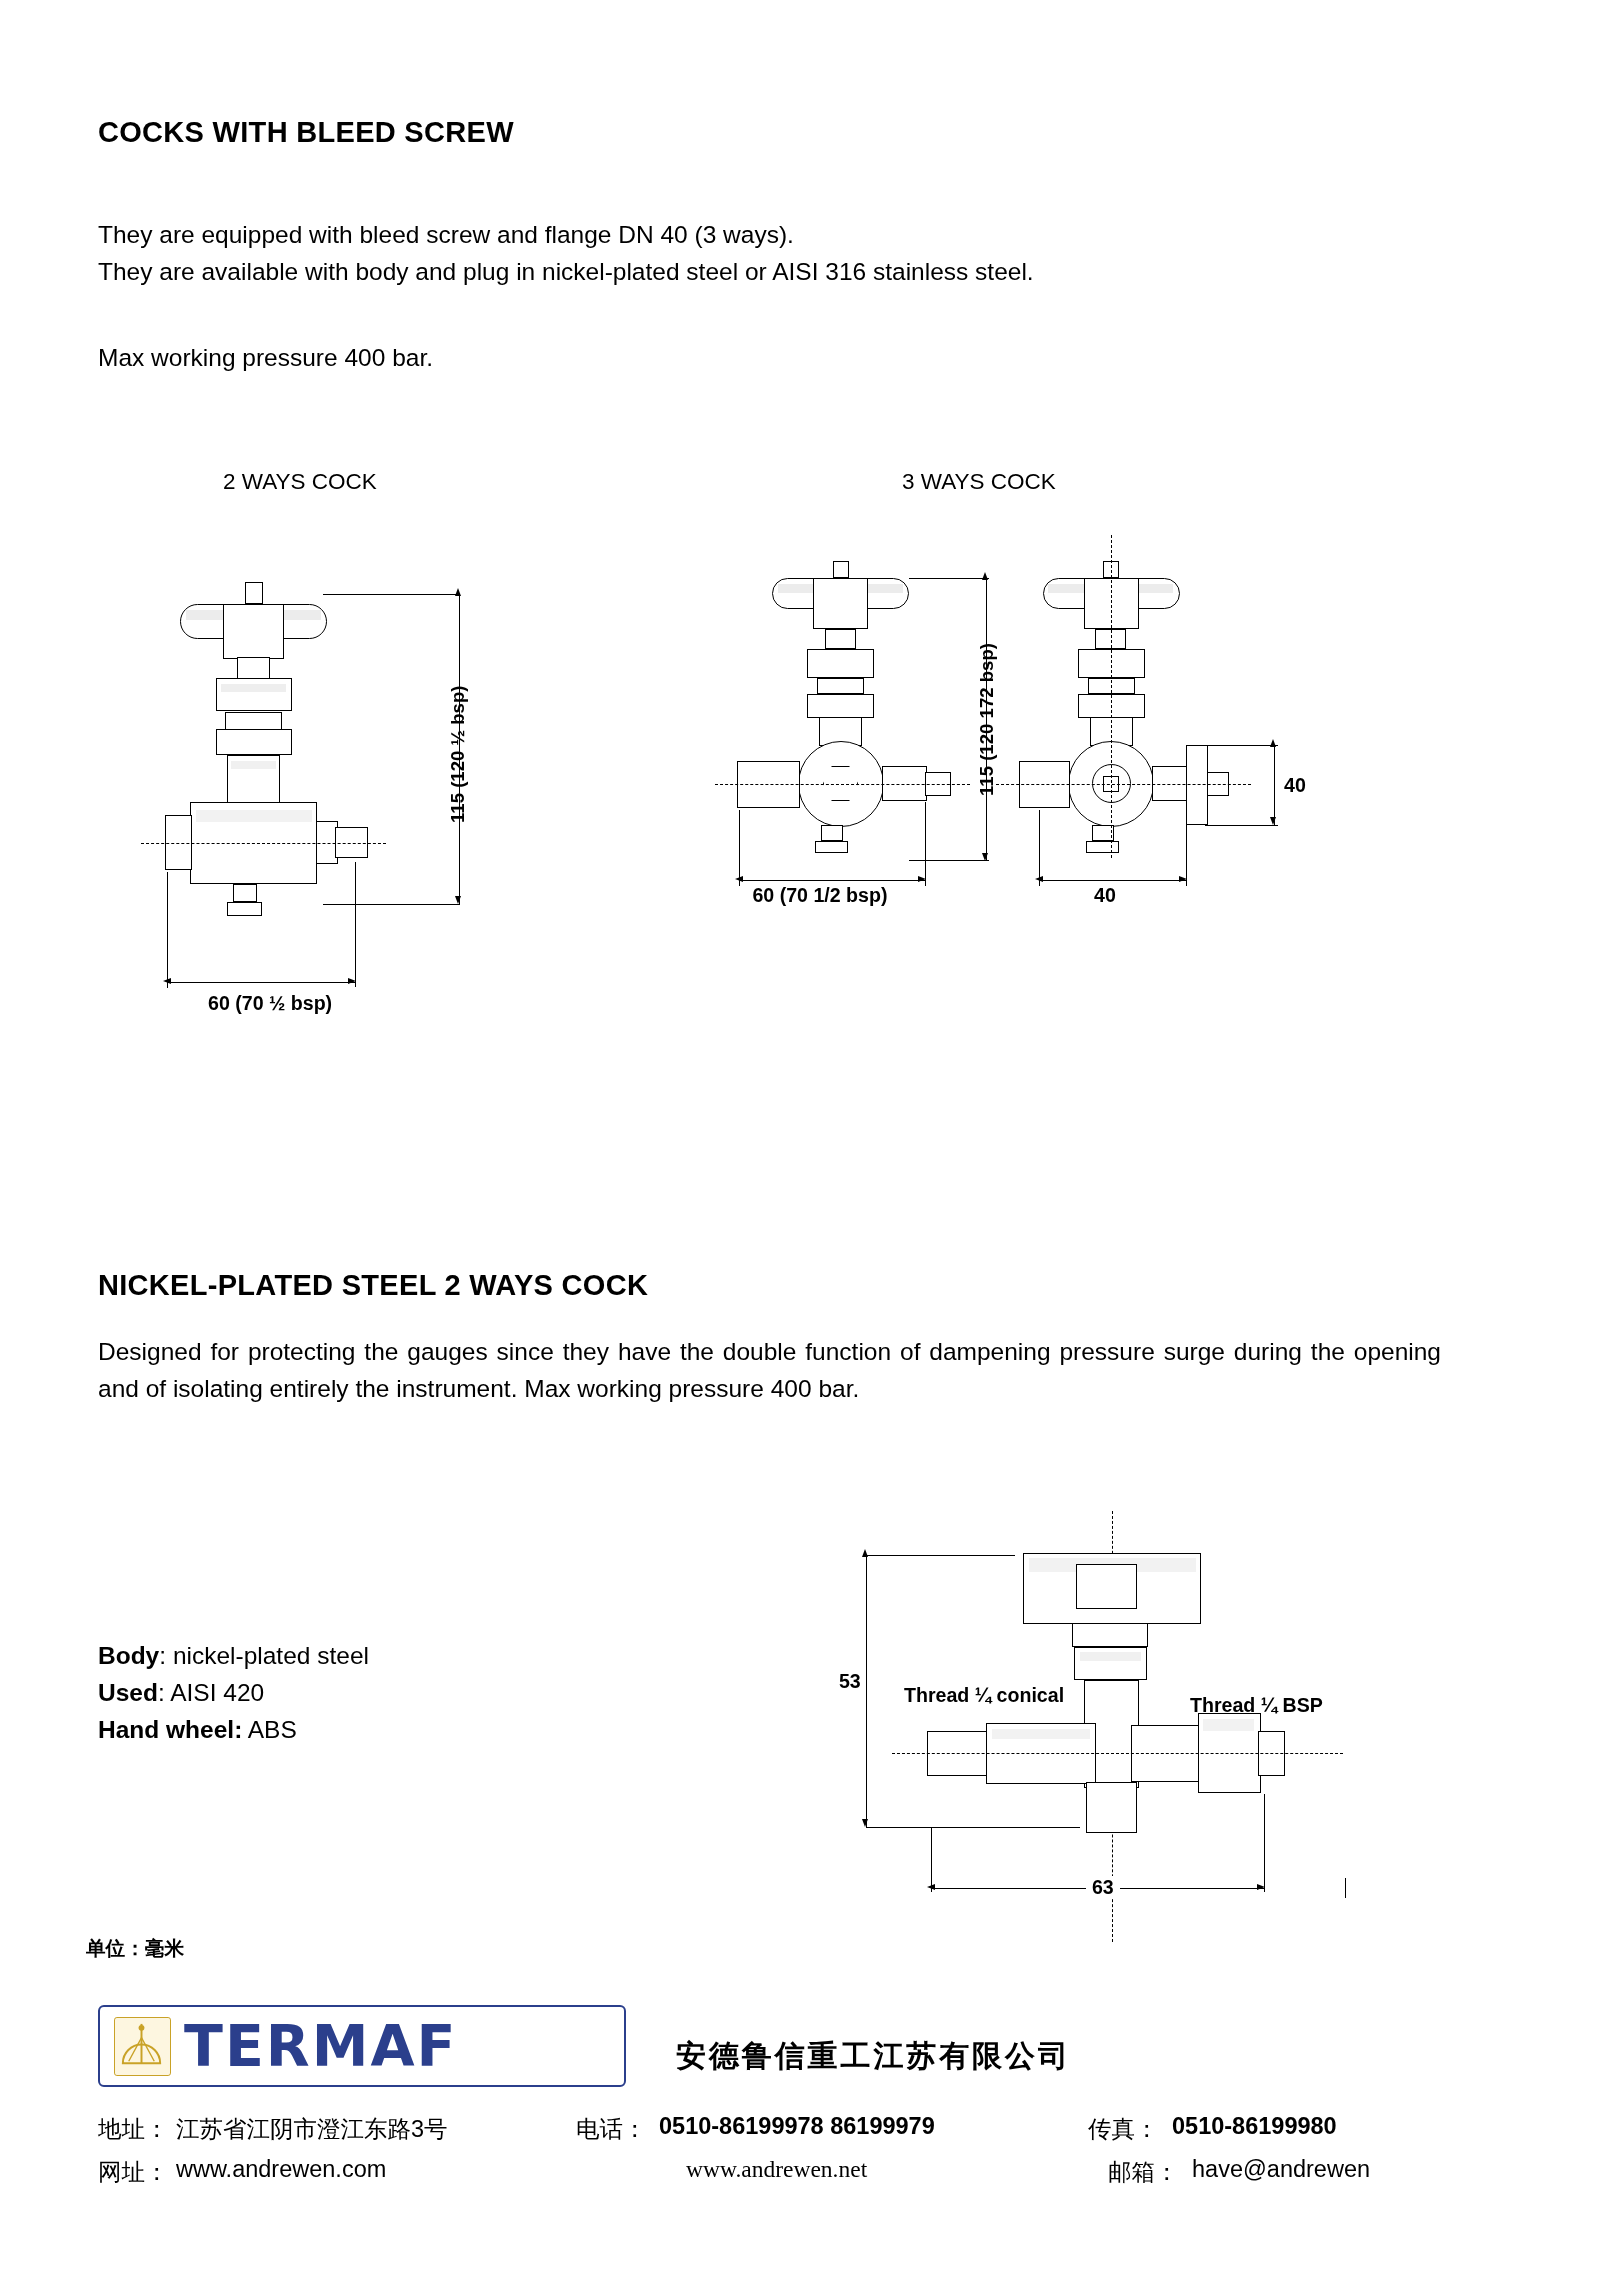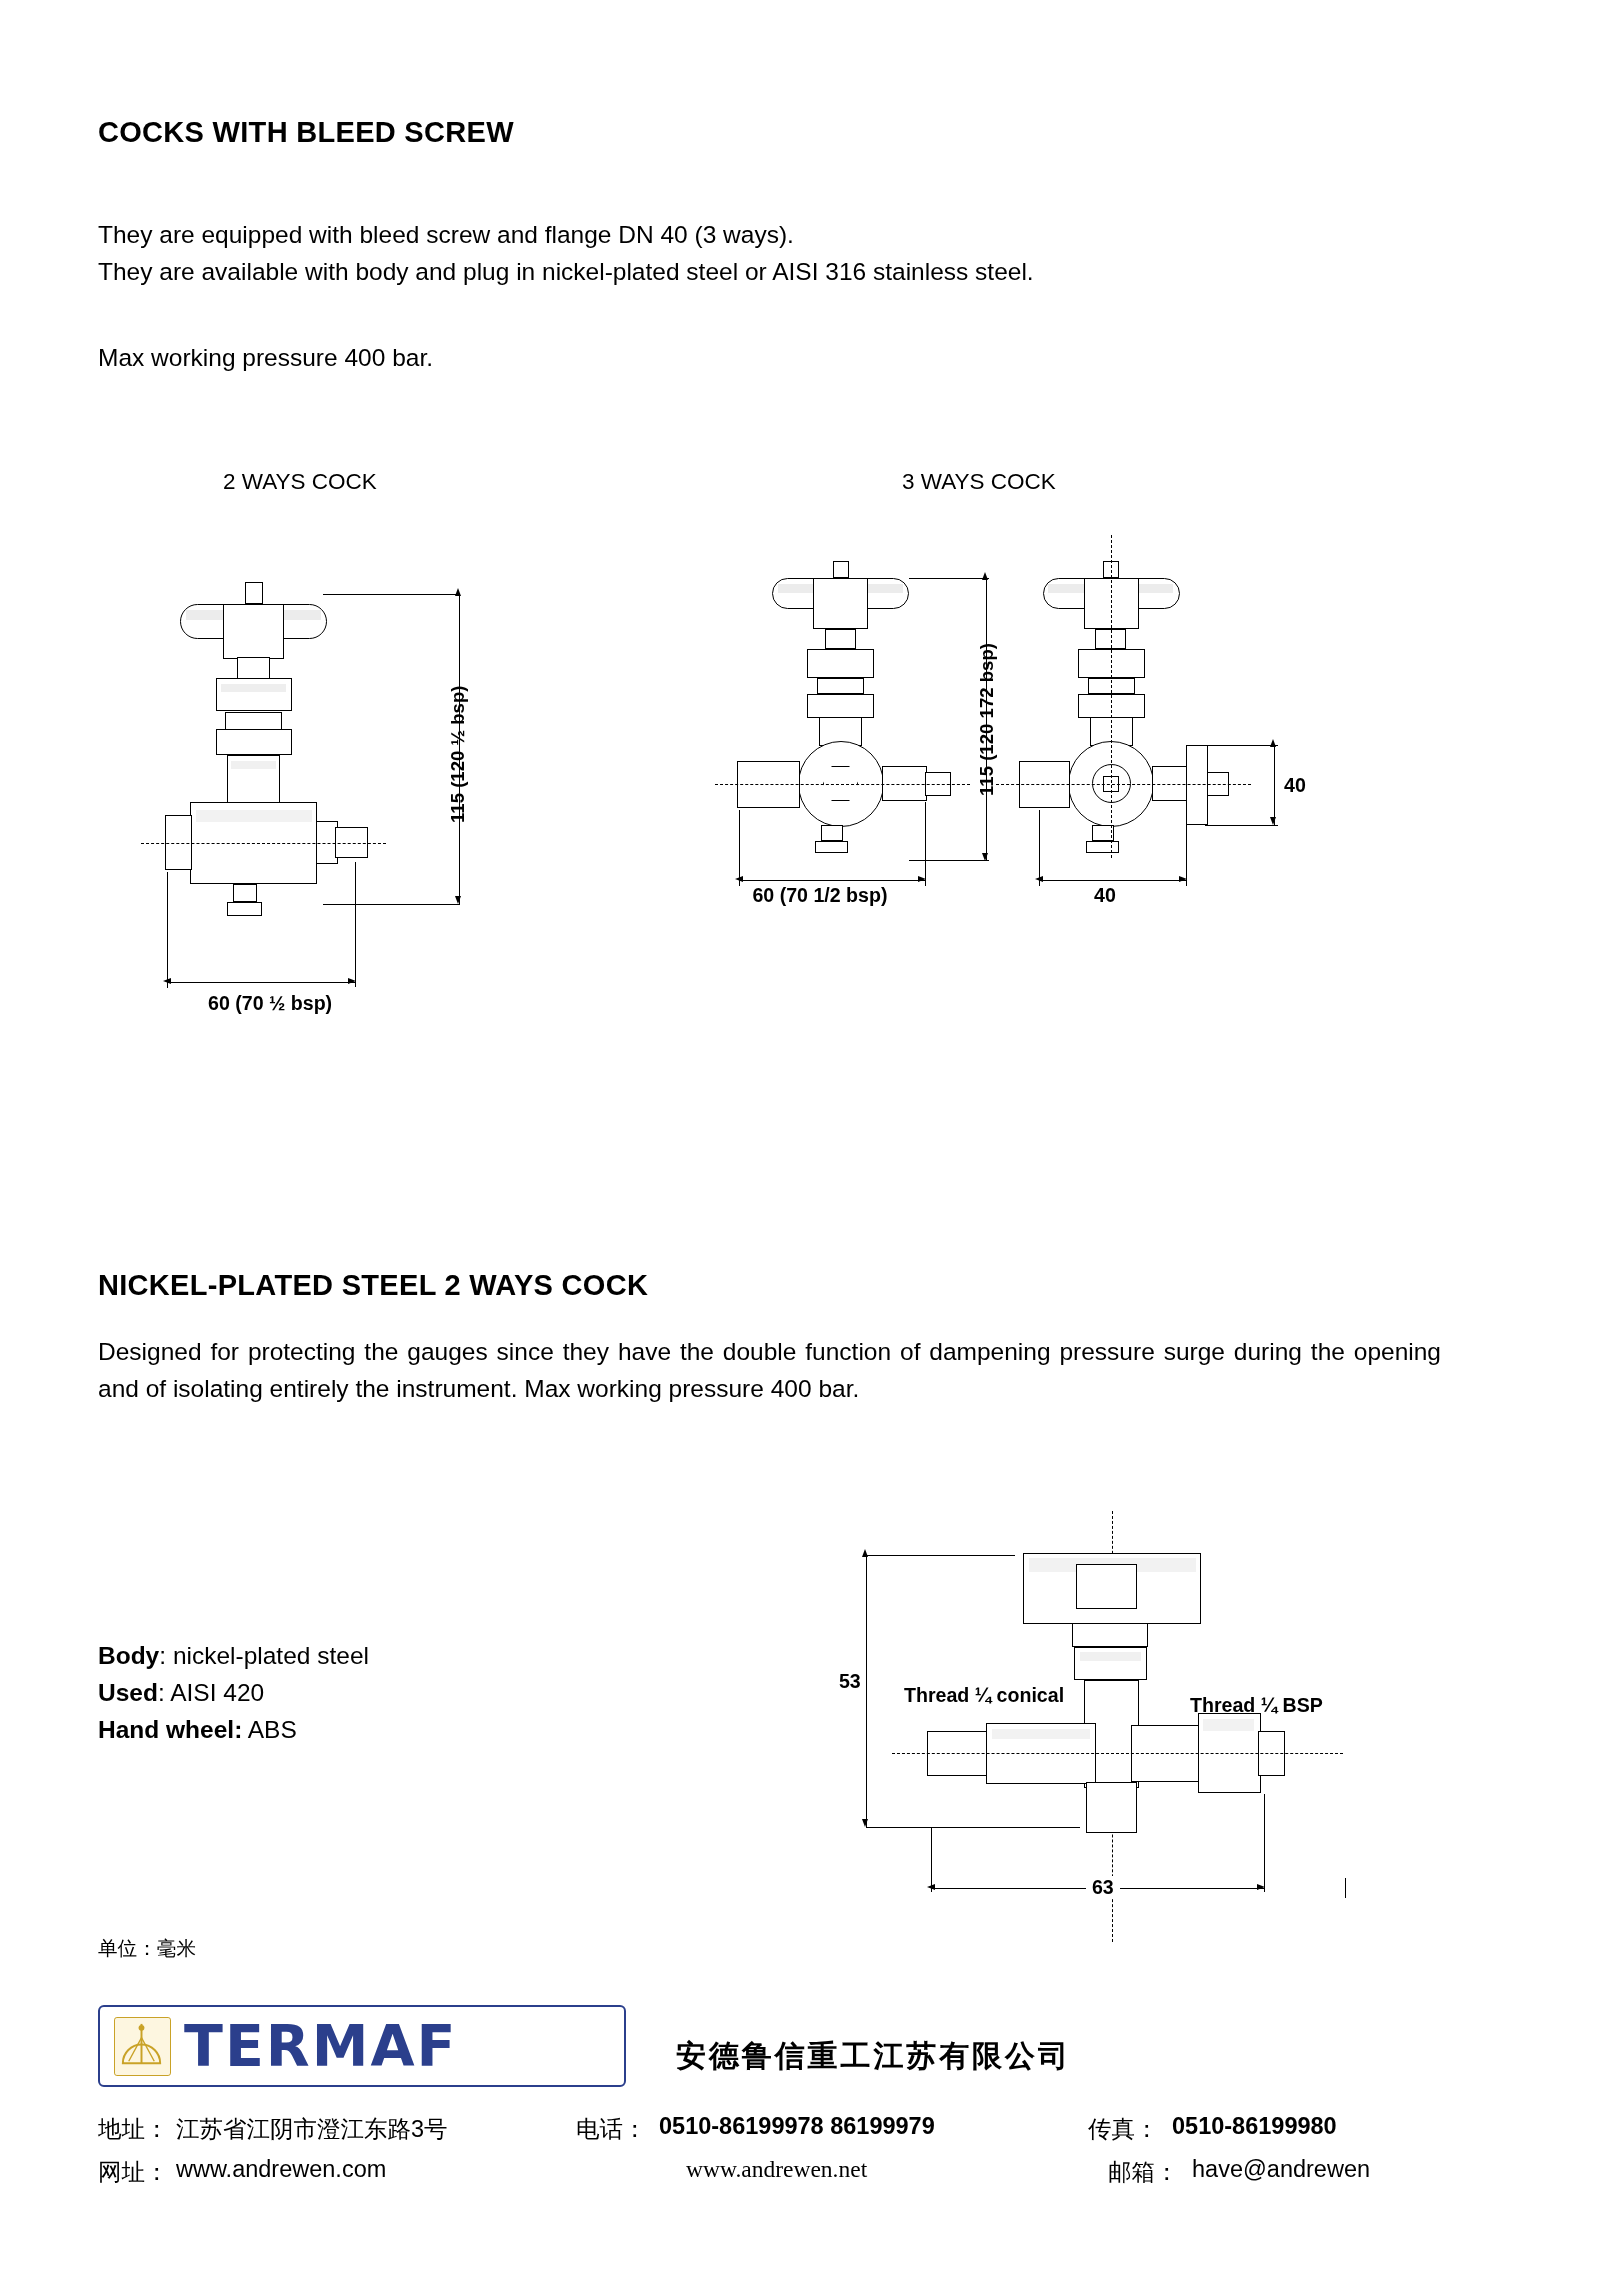--- a/index.html
+++ b/index.html
@@ -333,21 +333,21 @@
 
     <div class="ln hline" style="left:98px; top:359px; width:333px;"></div>
     <div class="arrowhead-left" style="left:94px; top:355px;"></div>
     <div class="arrowhead-right" style="left:424px; top:355px;"></div>
     <div class="ln vline" style="left:98px; top:298px; height:65px;"></div>
     <div class="ln vline" style="left:431px; top:265px; height:98px;"></div>
     <div class="dim-label" style="left:253px; top:347px; background:#fff; padding:0 5.9px;">63</div>
     <div class="ln vline" style="left:512px; top:349px; height:19.6px;"></div>
   </div>
 
-  <div class="small-note" style="left:98px; top:1935px;">单位：毫米</div>
+  <div class="small-note" style="left:86px; top:1935px;font-weight:bold;">单位：毫米</div>
 
   <div class="logo-box">
     <div class="logo-mark">
       <svg width="53" height="55" viewBox="0 0 54 56">
         <path d="M27 6 L27 46" stroke="#c9a227" stroke-width="2" fill="none"></path>
         <path d="M8 46 A19 19 0 0 1 46 46 Z" fill="none" stroke="#c9a227" stroke-width="2"></path>
         <path d="M14 44 L27 20 L40 44" fill="none" stroke="#c9a227" stroke-width="1.4"></path>
         <circle cx="27" cy="10" r="3" fill="#c9a227"></circle>
       </svg>
     </div>

